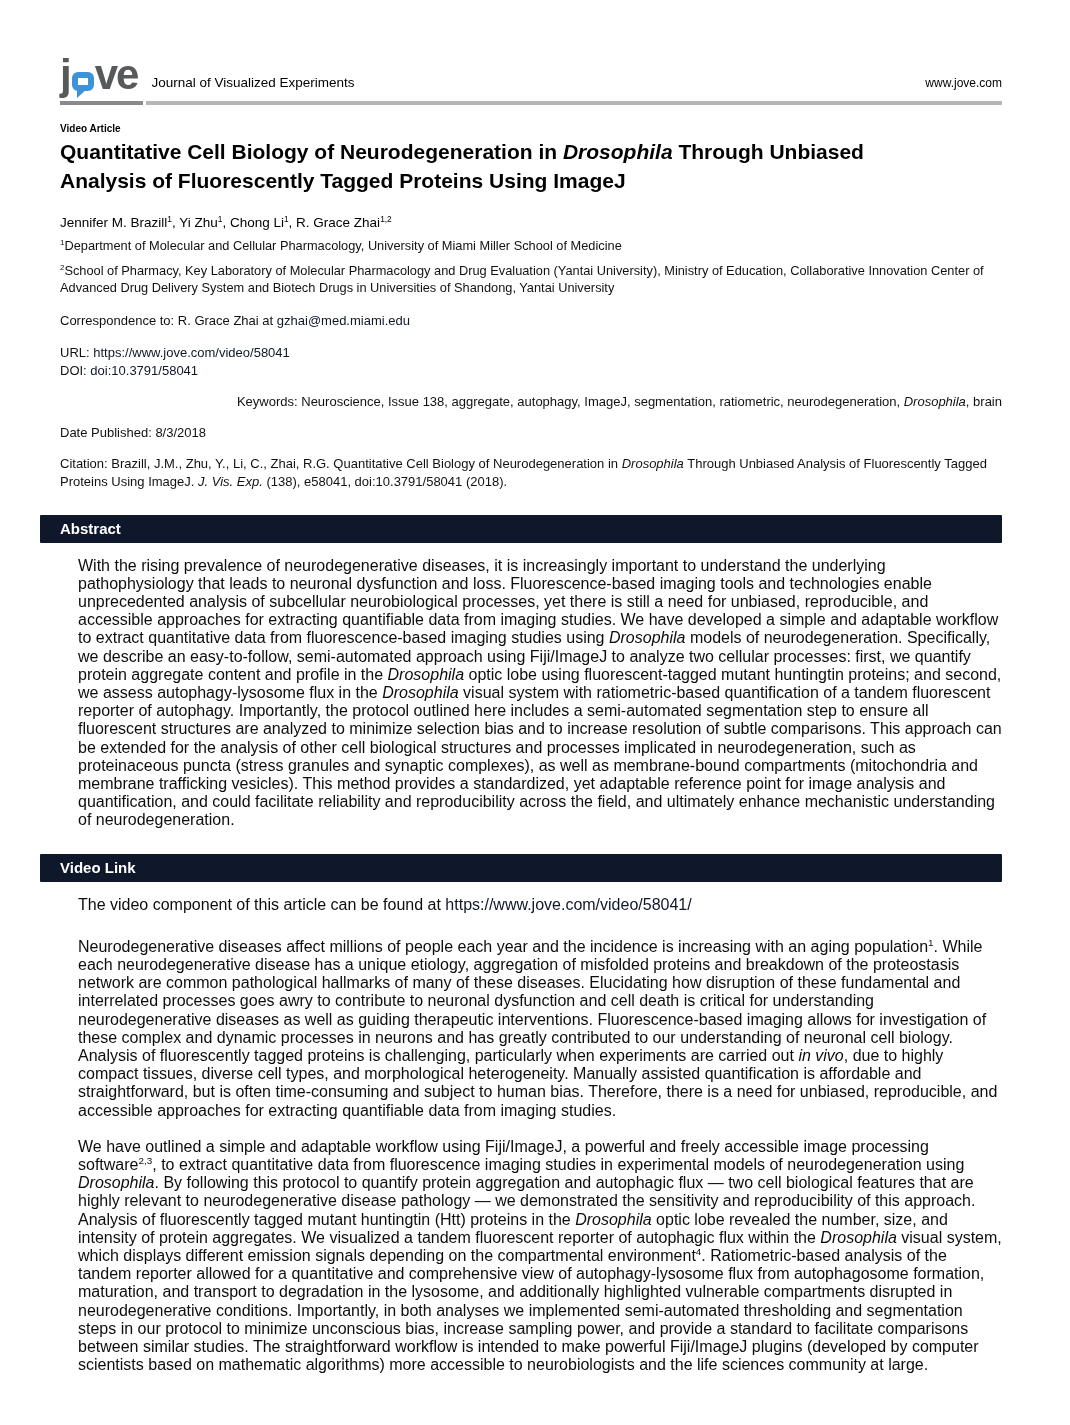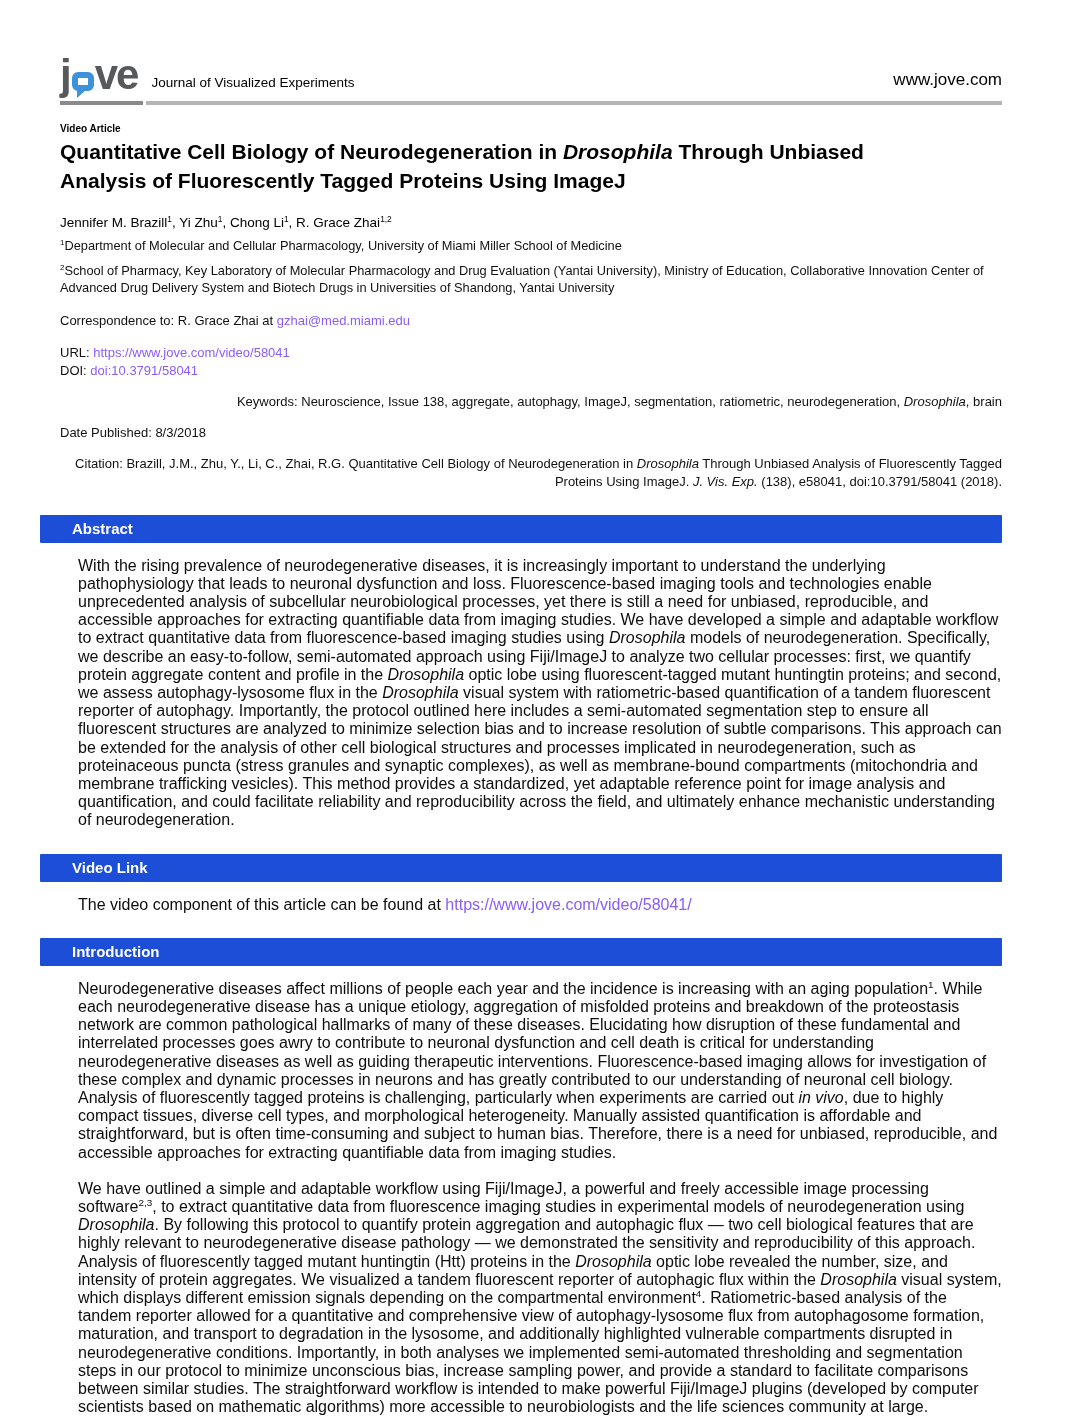--- a/index.html
+++ b/index.html
@@ -22,45 +22,45 @@
     display:inline-block; width:22px; height:19px;
     border:6px solid #3e92d9; border-radius:6px;
     margin:0 1px 0 2px; position:relative; transform:translateY(2px);
   }
   .logo-bubble::after {
     content:""; position:absolute; left:-1px; bottom:-13px;
     width:0; height:0;
     border-top:9px solid #3e92d9; border-right:10px solid transparent;
   }
   .journal-name { margin-left:14px; padding-bottom:6px; font-size:13.5px; color:#000; }
-  .website { margin-left:auto; padding-bottom:6px; font-size:17px; color:#000; }
+  .website { margin-left:auto; padding-bottom:6px; font-size:12px; color:#000; }
   .header-rule { margin:5px 68px 0 60px; height:4px; background:#b5b5b5; position:relative; }
   .header-rule-dark { width:86px; height:4px; background:#8a8a8a; border-right:3px solid #fff; }
 
   
   .meta { margin:18px 68px 0 60px; font-size:13px; }
   .article-type { font-weight:bold; font-size:10px; color:#000; }
   .title { font-size:21px; line-height:29px; font-weight:bold; color:#000; margin-top:3px; max-width:880px; }
   .authors { margin-top:20px; font-size:13.5px; color:#000; }
   .affiliation { margin-top:7px; font-size:12.8px; line-height:17.5px; max-width:958px; }
   .correspondence { margin-top:15px; }
   .meta-line { font-size:13px; line-height:18px; }
   .links-block { margin-top:14px; }
   .keywords { margin-top:13px; max-width:958px;text-align:right; }
   .date-published { margin-top:13px; }
-  .citation { margin-top:13px; line-height:18px; max-width:945px;text-align:right; }
+  .citation { margin-top:13px; line-height:18px; max-width:945px; }
   sup { font-size:0.62em; vertical-align:super; line-height:0; }
-  .link { color:#8b5cf6; text-decoration:none; cursor:pointer; }
+  .link { color:#0f172a; text-decoration:none; cursor:pointer; }
 
   
   .section { margin-top:24px; }
   .section-bar {
-    margin:0 68px 0 40px; background:#1d4ed8; color:#fff;
+    margin:0 68px 0 40px; background:#0f172a; color:#fff;
     font-size:15px; font-weight:bold; height:28px; line-height:28px;
-    padding-left:32px; border-radius:1px;
+    padding-left:20px; border-radius:1px;
   }
   .section-body { margin:14px 68px 0 78px; font-size:16px; line-height:18.2px; color:#0d0d0d; }
   .para + .para { margin-top:18px; }
 
   
   .footer { position:absolute; left:40px; right:68px; top:1342px; }
   .footer-rule { height:2px; background:#4d4d4d; }
   .footer-row { display:flex; margin-top:6px; font-size:13px; color:#000; }
   .footer-left { margin-left:20px; }
   .footer-right { margin-left:auto; }
@@ -117,21 +117,20 @@
     <div class="section-bar">Video Link</div>
     <div class="section-body">
       <p class="para">
         <span>The video component of this article can be found at</span>
         <a class="link">https://www.jove.com/video/58041/</a>
       </p>
     </div>
   </section>
 
   <section class="section">
-    <div class="section-bar">Introduction</div>
     <div class="section-body">
       <p class="para">Neurodegenerative diseases affect millions of people each year and the incidence is increasing with an aging population<sup>1</sup>. While each neurodegenerative disease has a unique etiology, aggregation of misfolded proteins and breakdown of the proteostasis network are common pathological hallmarks of many of these diseases. Elucidating how disruption of these fundamental and interrelated processes goes awry to contribute to neuronal dysfunction and cell death is critical for understanding neurodegenerative diseases as well as guiding therapeutic interventions. Fluorescence-based imaging allows for investigation of these complex and dynamic processes in neurons and has greatly contributed to our understanding of neuronal cell biology. Analysis of fluorescently tagged proteins is challenging, particularly when experiments are carried out <i>in vivo</i>, due to highly compact tissues, diverse cell types, and morphological heterogeneity. Manually assisted quantification is affordable and straightforward, but is often time-consuming and subject to human bias. Therefore, there is a need for unbiased, reproducible, and accessible approaches for extracting quantifiable data from imaging studies.</p>
       <p class="para">We have outlined a simple and adaptable workflow using Fiji/ImageJ, a powerful and freely accessible image processing software<sup>2,3</sup>, to extract quantitative data from fluorescence imaging studies in experimental models of neurodegeneration using <i>Drosophila</i>. By following this protocol to quantify protein aggregation and autophagic flux — two cell biological features that are highly relevant to neurodegenerative disease pathology — we demonstrated the sensitivity and reproducibility of this approach. Analysis of fluorescently tagged mutant huntingtin (Htt) proteins in the <i>Drosophila</i> optic lobe revealed the number, size, and intensity of protein aggregates. We visualized a tandem fluorescent reporter of autophagic flux within the <i>Drosophila</i> visual system, which displays different emission signals depending on the compartmental environment<sup>4</sup>. Ratiometric-based analysis of the tandem reporter allowed for a quantitative and comprehensive view of autophagy-lysosome flux from autophagosome formation, maturation, and transport to degradation in the lysosome, and additionally highlighted vulnerable compartments disrupted in neurodegenerative conditions. Importantly, in both analyses we implemented semi-automated thresholding and segmentation steps in our protocol to minimize unconscious bias, increase sampling power, and provide a standard to facilitate comparisons between similar studies. The straightforward workflow is intended to make powerful Fiji/ImageJ plugins (developed by computer scientists based on mathematic algorithms) more accessible to neurobiologists and the life sciences community at large.</p>
     </div>
   </section>
 
 
 </div>
 
 </body></html>

